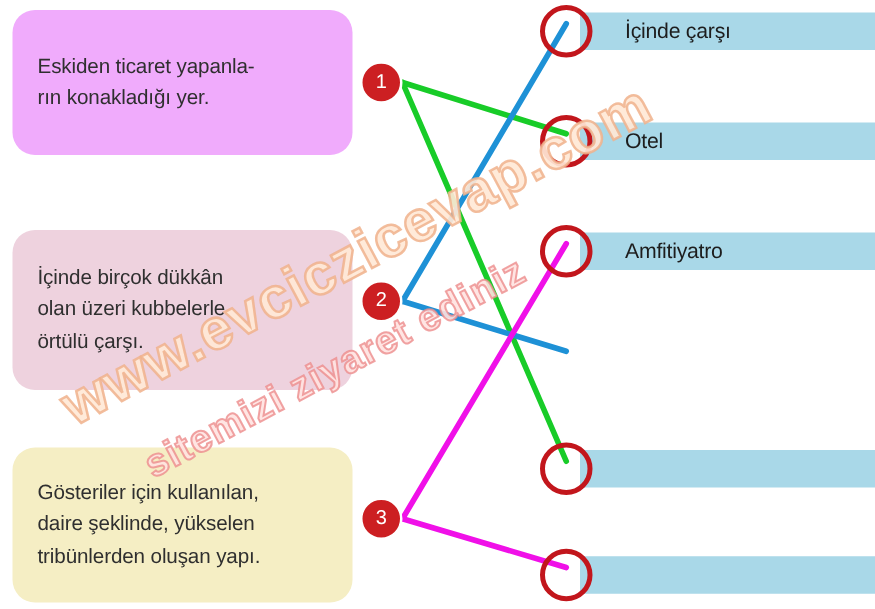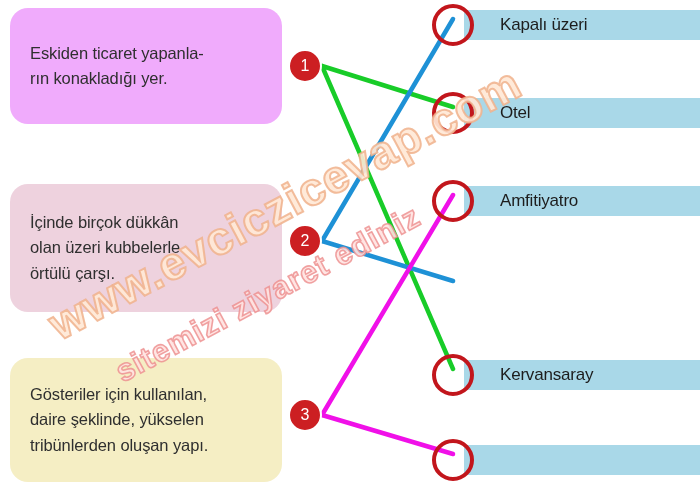--- a/index.html
+++ b/index.html
@@ -161,40 +161,39 @@
   <div class="num-node" style="left:288px; top:224px;">
     <span>2</span>
   </div>
   <div class="num-node" style="left:288px; top:398px;">
     <span>3</span>
   </div>
 
   <div class="ans-row" style="left:432px; top:10px; width:256px;">
     <span class="ans-bar"></span>
     <span class="ans-circle"></span>
-    <span class="ans-label">Kapalı üzeri</span>
+    <span class="ans-label">İçinde çarşı</span>
   </div>
 
   <div class="ans-row" style="left:432px; top:98px; width:256px;text-decoration:underline;">
     <span class="ans-bar"></span>
     <span class="ans-circle"></span>
     <span class="ans-label">Otel</span>
   </div>
 
   <div class="ans-row" style="left:432px; top:186px; width:256px;text-decoration:underline;">
     <span class="ans-bar"></span>
     <span class="ans-circle"></span>
     <span class="ans-label">Amfitiyatro</span>
   </div>
 
 
   <div class="ans-row" style="left:432px; top:360px; width:256px;">
     <span class="ans-bar"></span>
     <span class="ans-circle"></span>
-    <span class="ans-label">Kervansaray</span>
   </div>
 
   <div class="ans-row" style="left:432px; top:445px; width:256px;">
     <span class="ans-bar"></span>
     <span class="ans-circle"></span>
   </div>
 
   <svg id="links" viewBox="0 0 700 487">
     <g id="link-lines" stroke-linecap="round" fill="none">
         <line x1="322" y1="66" x2="453" y2="107" stroke="#18cc28" stroke-width="4.5"></line>

